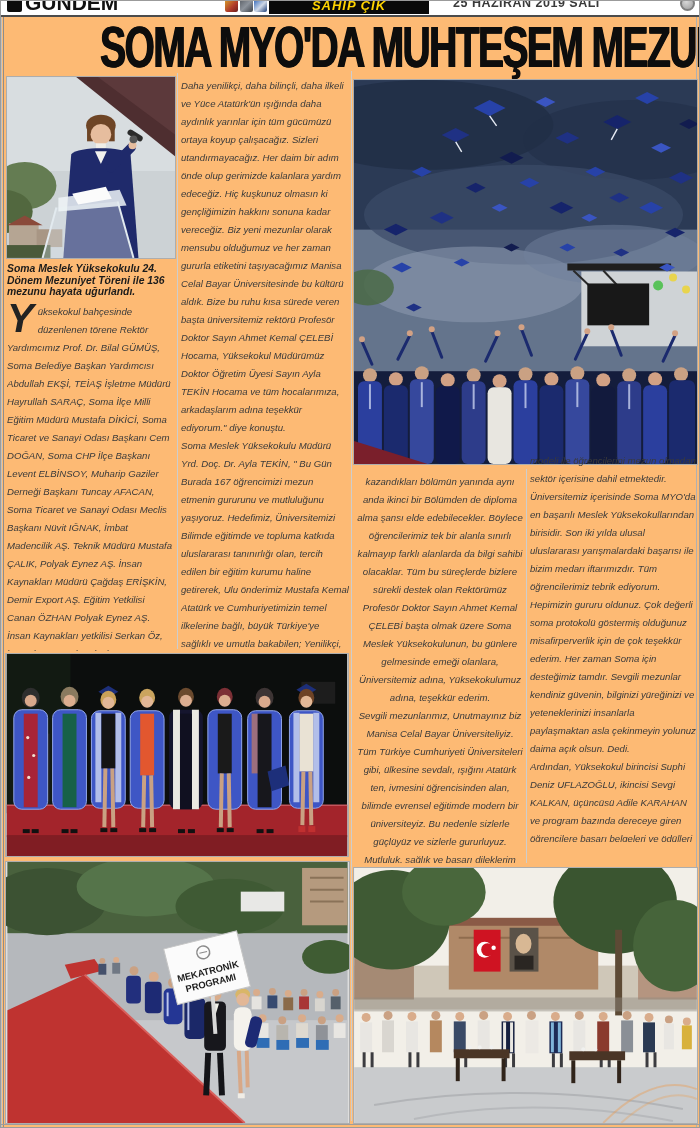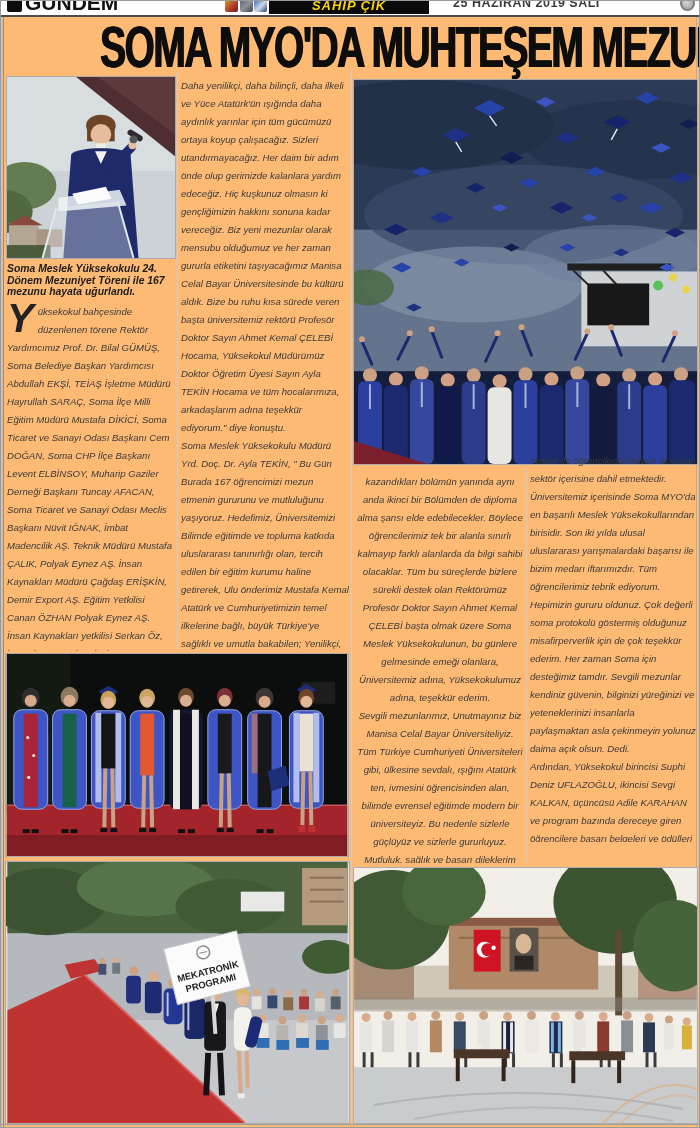--- a/index.html
+++ b/index.html
@@ -231,21 +231,21 @@
             <line x1="172" y1="304" x2="172" y2="329"></line>
           <line x1="224" y1="303" x2="224" y2="328"></line>
             <line x1="276" y1="305" x2="276" y2="330"></line>
         </g>
         <polygon points="0,362 74,385 0,385" fill="#7a1f2b"></polygon>
       </g>
     </svg>
   </div>
 
   <div class="col" style="left:6px;top:262px;width:168px;height:388px;">
-    <p class="lede">Soma Meslek Yüksekokulu 24. Dönem Mezuniyet Töreni ile 167 mezunu hayata uğurlandı.</p>
+    <p class="lede">Soma Meslek Yüksekokulu 24. Dönem Mezuniyet Töreni ile 136 mezunu hayata uğurlandı.</p>
     <p style="margin:0;"><span class="dropcap">Y</span><span class="bodytext">üksekokul bahçesinde düzenlenen törene Rektör Yardımcımız Prof. Dr. Bilal GÜMÜŞ, Soma Belediye Başkan Yardımcısı Abdullah EKŞİ, TEİAŞ İşletme Müdürü Hayrullah SARAÇ, Soma İlçe Milli Eğitim Müdürü Mustafa DİKİCİ, Soma Ticaret ve Sanayi Odası Başkanı Cem DOĞAN, Soma CHP İlçe Başkanı Levent ELBİNSOY, Muharip Gaziler Derneği Başkanı Tuncay AFACAN, Soma Ticaret ve Sanayi Odası Meclis Başkanı Nüvit IĞNAK, İmbat Madencilik AŞ. Teknik Müdürü Mustafa ÇALIK, Polyak Eynez AŞ. İnsan Kaynakları Müdürü Çağdaş ERİŞKİN, Demir Export AŞ. Eğitim Yetkilisi Canan ÖZHAN Polyak Eynez AŞ. İnsan Kaynakları yetkilisi Serkan Öz, kamu kurum ve kuruluşlarının müdürleri, aileler, akademik ve idari personelimiz katıldı. Mezun öğrencilerin, mezuniyet geçişi sonrası Saygı duruşu ve İstiklal Marşının okunmasının ardından başlayan mezuniyet töreninde, Yüksekokul Birincisi Suphi Deniz UFLAZOĞLU yaptığı konuşmada, "</span></p>
   </div>
 
   <div class="col" style="left:180px;top:74px;width:168px;height:576px;">
     <span class="bodytext">Daha yenilikçi, daha bilinçli, daha ilkeli ve Yüce Atatürk'ün ışığında daha aydınlık yarınlar için tüm gücümüzü ortaya koyup çalışacağız. Sizleri utandırmayacağız. Her daim bir adım önde olup gerimizde kalanlara yardım edeceğiz. Hiç kuşkunuz olmasın ki gençliğimizin hakkını sonuna kadar vereceğiz. Biz yeni mezunlar olarak mensubu olduğumuz ve her zaman gururla etiketini taşıyacağımız Manisa Celal Bayar Üniversitesinde bu kültürü aldık. Bize bu ruhu kısa sürede veren başta üniversitemiz rektörü  Profesör Doktor Sayın Ahmet Kemal ÇELEBİ Hocama, Yüksekokul Müdürümüz Doktor Öğretim Üyesi Sayın Ayla TEKİN Hocama ve tüm hocalarımıza, arkadaşlarım adına teşekkür ediyorum." diye konuştu.
 Soma Meslek Yüksekokulu Müdürü Yrd. Doç. Dr. Ayla TEKİN, " Bu Gün Burada 167 öğrencimizi mezun etmenin gururunu ve mutluluğunu yaşıyoruz. Hedefimiz, Üniversitemizi Bilimde eğitimde ve topluma katkıda uluslararası tanınırlığı olan, tercih edilen bir eğitim kurumu haline getirerek, Ulu önderimiz Mustafa Kemal Atatürk ve Cumhuriyetimizin temel ilkelerine bağlı, büyük Türkiye'ye sağlıklı ve umutla bakabilen; Yenilikçi, girişimci, çevreye ve insana saygılı bireyler yetiştirmektir. Hepinizin de bildiği üzere Meslek yüksekokullarının görevi teknik eleman yetiştirmektir. Ama Bizler ara teknik eleman değil aranan teknik eleman yetiştiriyoruz. Öğrenci odaklı bir üniversite olarak bu hedefler doğrultusunda çalışmalarımıza devam ediyoruz. Bu yılda soma myo olarak yine farkımızı ortaya koyduk. Meslek Yüksekokulumuz öğrencileri Çift anadal programları ile yeniden üniversite sınavına girme, tercih yapma gibi şartlar bulunmadan</span>
   </div>
 
   <div class="col" style="left:356px;top:470px;width:166px;height:392px;text-align:center;">
     <span class="bodytext">kazandıkları bölümün yanında aynı anda ikinci bir Bölümden de diploma alma şansı elde edebilecekler. Böylece öğrencilerimiz tek bir alanla sınırlı kalmayıp farklı alanlarda da bilgi sahibi olacaklar. Tüm bu süreçlerde bizlere sürekli destek olan Rektörümüz Profesör Doktor Sayın Ahmet Kemal ÇELEBİ başta olmak üzere Soma Meslek Yüksekokulunun, bu günlere gelmesinde emeği olanlara, Üniversitemiz adına, Yüksekokulumuz adına, teşekkür ederim.

